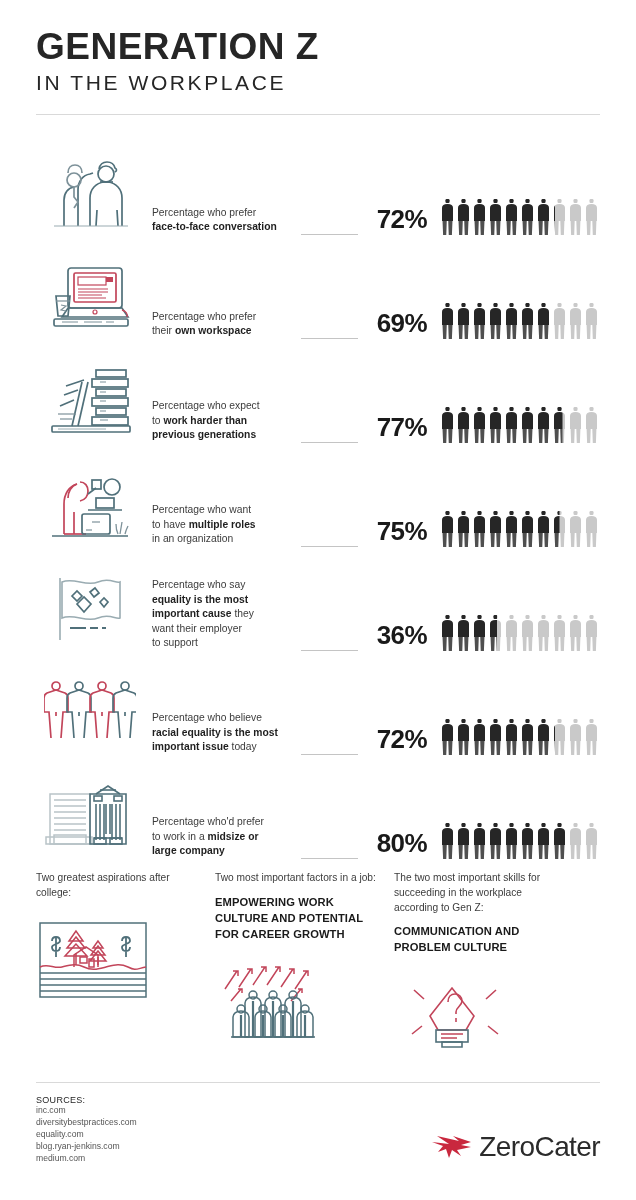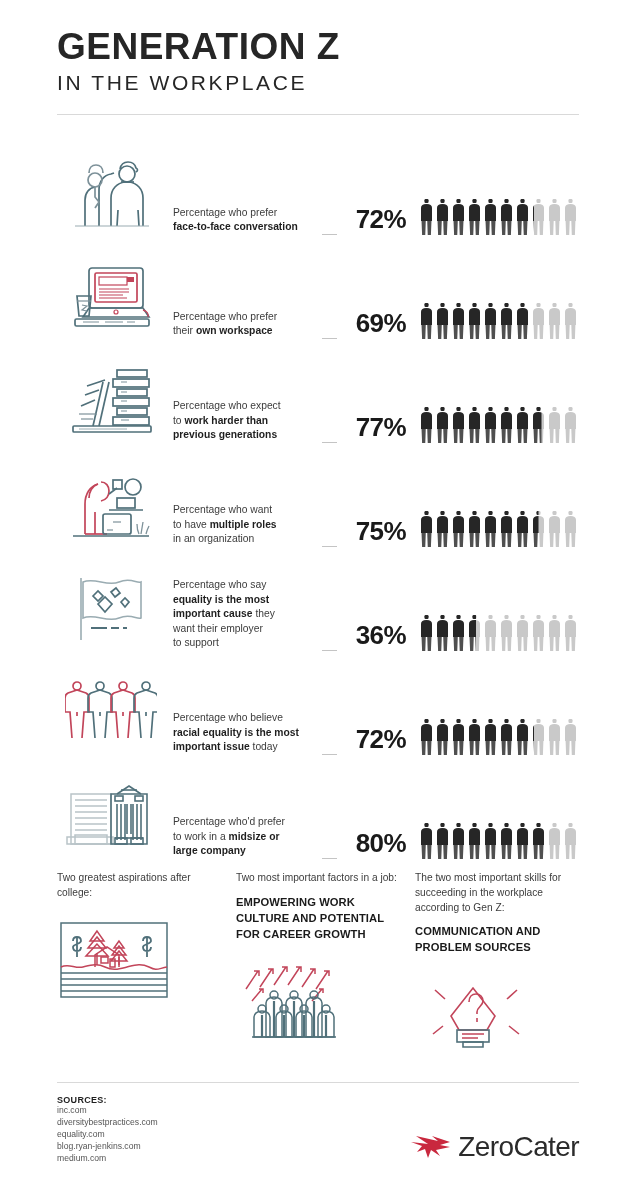--- a/index.html
+++ b/index.html
@@ -4,21 +4,21 @@
 <style>
   * { box-sizing: border-box; margin: 0; padding: 0; }
   body {
     width: 636px; height: 1200px;
     background: #ffffff;
     font-family: "Liberation Sans", "DejaVu Sans", sans-serif;
     color: #2b2b2b;
     overflow: hidden;
     position: relative;
   }
-  .page { width: 636px; height: 1200px; padding: 0 57px; position: relative; }
+  .page { width: 636px; height: 1200px; padding: 0 36px; position: relative; }
 
   
   .header { padding-top: 28px; }
   .title-main {
     font-size: 37px; font-weight: bold; letter-spacing: 0.5px;
     color: #262626; line-height: 1.0; text-transform: uppercase;
   }
   .title-sub {
     font-size: 21px; font-weight: normal; letter-spacing: 2.6px;
     color: #262626; margin-top: 6px; text-transform: uppercase;
@@ -58,21 +58,21 @@
   .col-head {
     font-size: 11.2px; font-weight: bold; line-height: 1.42;
     color: #1a1a1a; margin-top: 9px; letter-spacing: 0.1px;
   }
   .col-art { margin-top: 16px; height: 92px; display: flex; align-items: flex-start; }
   .col-art svg { display: block; }
 
   
   .footer-rule { height: 1px; background: #d9d9d9; margin-top: 18px; }
   .footer { display: flex; align-items: flex-end; justify-content: space-between; margin-top: 12px; }
-  .sources-title { font-size: 9px; font-weight: bold; color: #1f1f1f; letter-spacing: 0.3px; }
+  .sources-title { font-size: 9px; font-weight: normal; color: #1f1f1f; letter-spacing: 0.3px; }
   .source-item { font-size: 8.6px; color: #555; line-height: 1.38; }
   .logo { display: flex; align-items: center; gap: 2px; }
   .logo-text { font-size: 28px; color: #2b2b2b; letter-spacing: -0.6px; }
 </style>
 </head>
 <body>
 
 <div class="page">
 
   <div class="header">
@@ -1689,21 +1689,21 @@
             <path d="M82 58c0-3 3-6 8-6s8 3 8 6v20H82V58z"></path>
             <path d="M90 56v22" stroke-width="2.2"></path>
             <path d="M16 78h84"></path>
           </g>
         </svg>
       </div>
     </div>
 
     <div class="col">
       <div class="col-intro">The two most important skills for succeeding in the workplace according to Gen Z:</div>
-      <div class="col-head">COMMUNICATION AND PROBLEM SOURCES</div>
+      <div class="col-head">COMMUNICATION AND PROBLEM CULTURE</div>
       <div class="col-art">
         <svg width="118" height="86" viewBox="0 0 118 86" fill="none" stroke="#c2455a" stroke-width="1.6">
           <path d="M36 44L58 16l22 28-8 14H44l-8-14z"></path>
           <path d="M54 30c0-5 3-8 7-8s7 3 7 7c0 5-6 6-6 11v2"></path>
           <path d="M62 46v4"></path>
           <rect x="42" y="58" width="32" height="12" stroke="#50707a"></rect>
           <path d="M47 62h22M47 66h16" stroke="#c2455a" stroke-width="1.3"></path>
           <path d="M48 70h20v5H48z" stroke="#50707a"></path>
           <path d="M20 18l10 9M102 18l-10 9M18 62l10-8M104 62l-10-8"></path>
         </svg>

